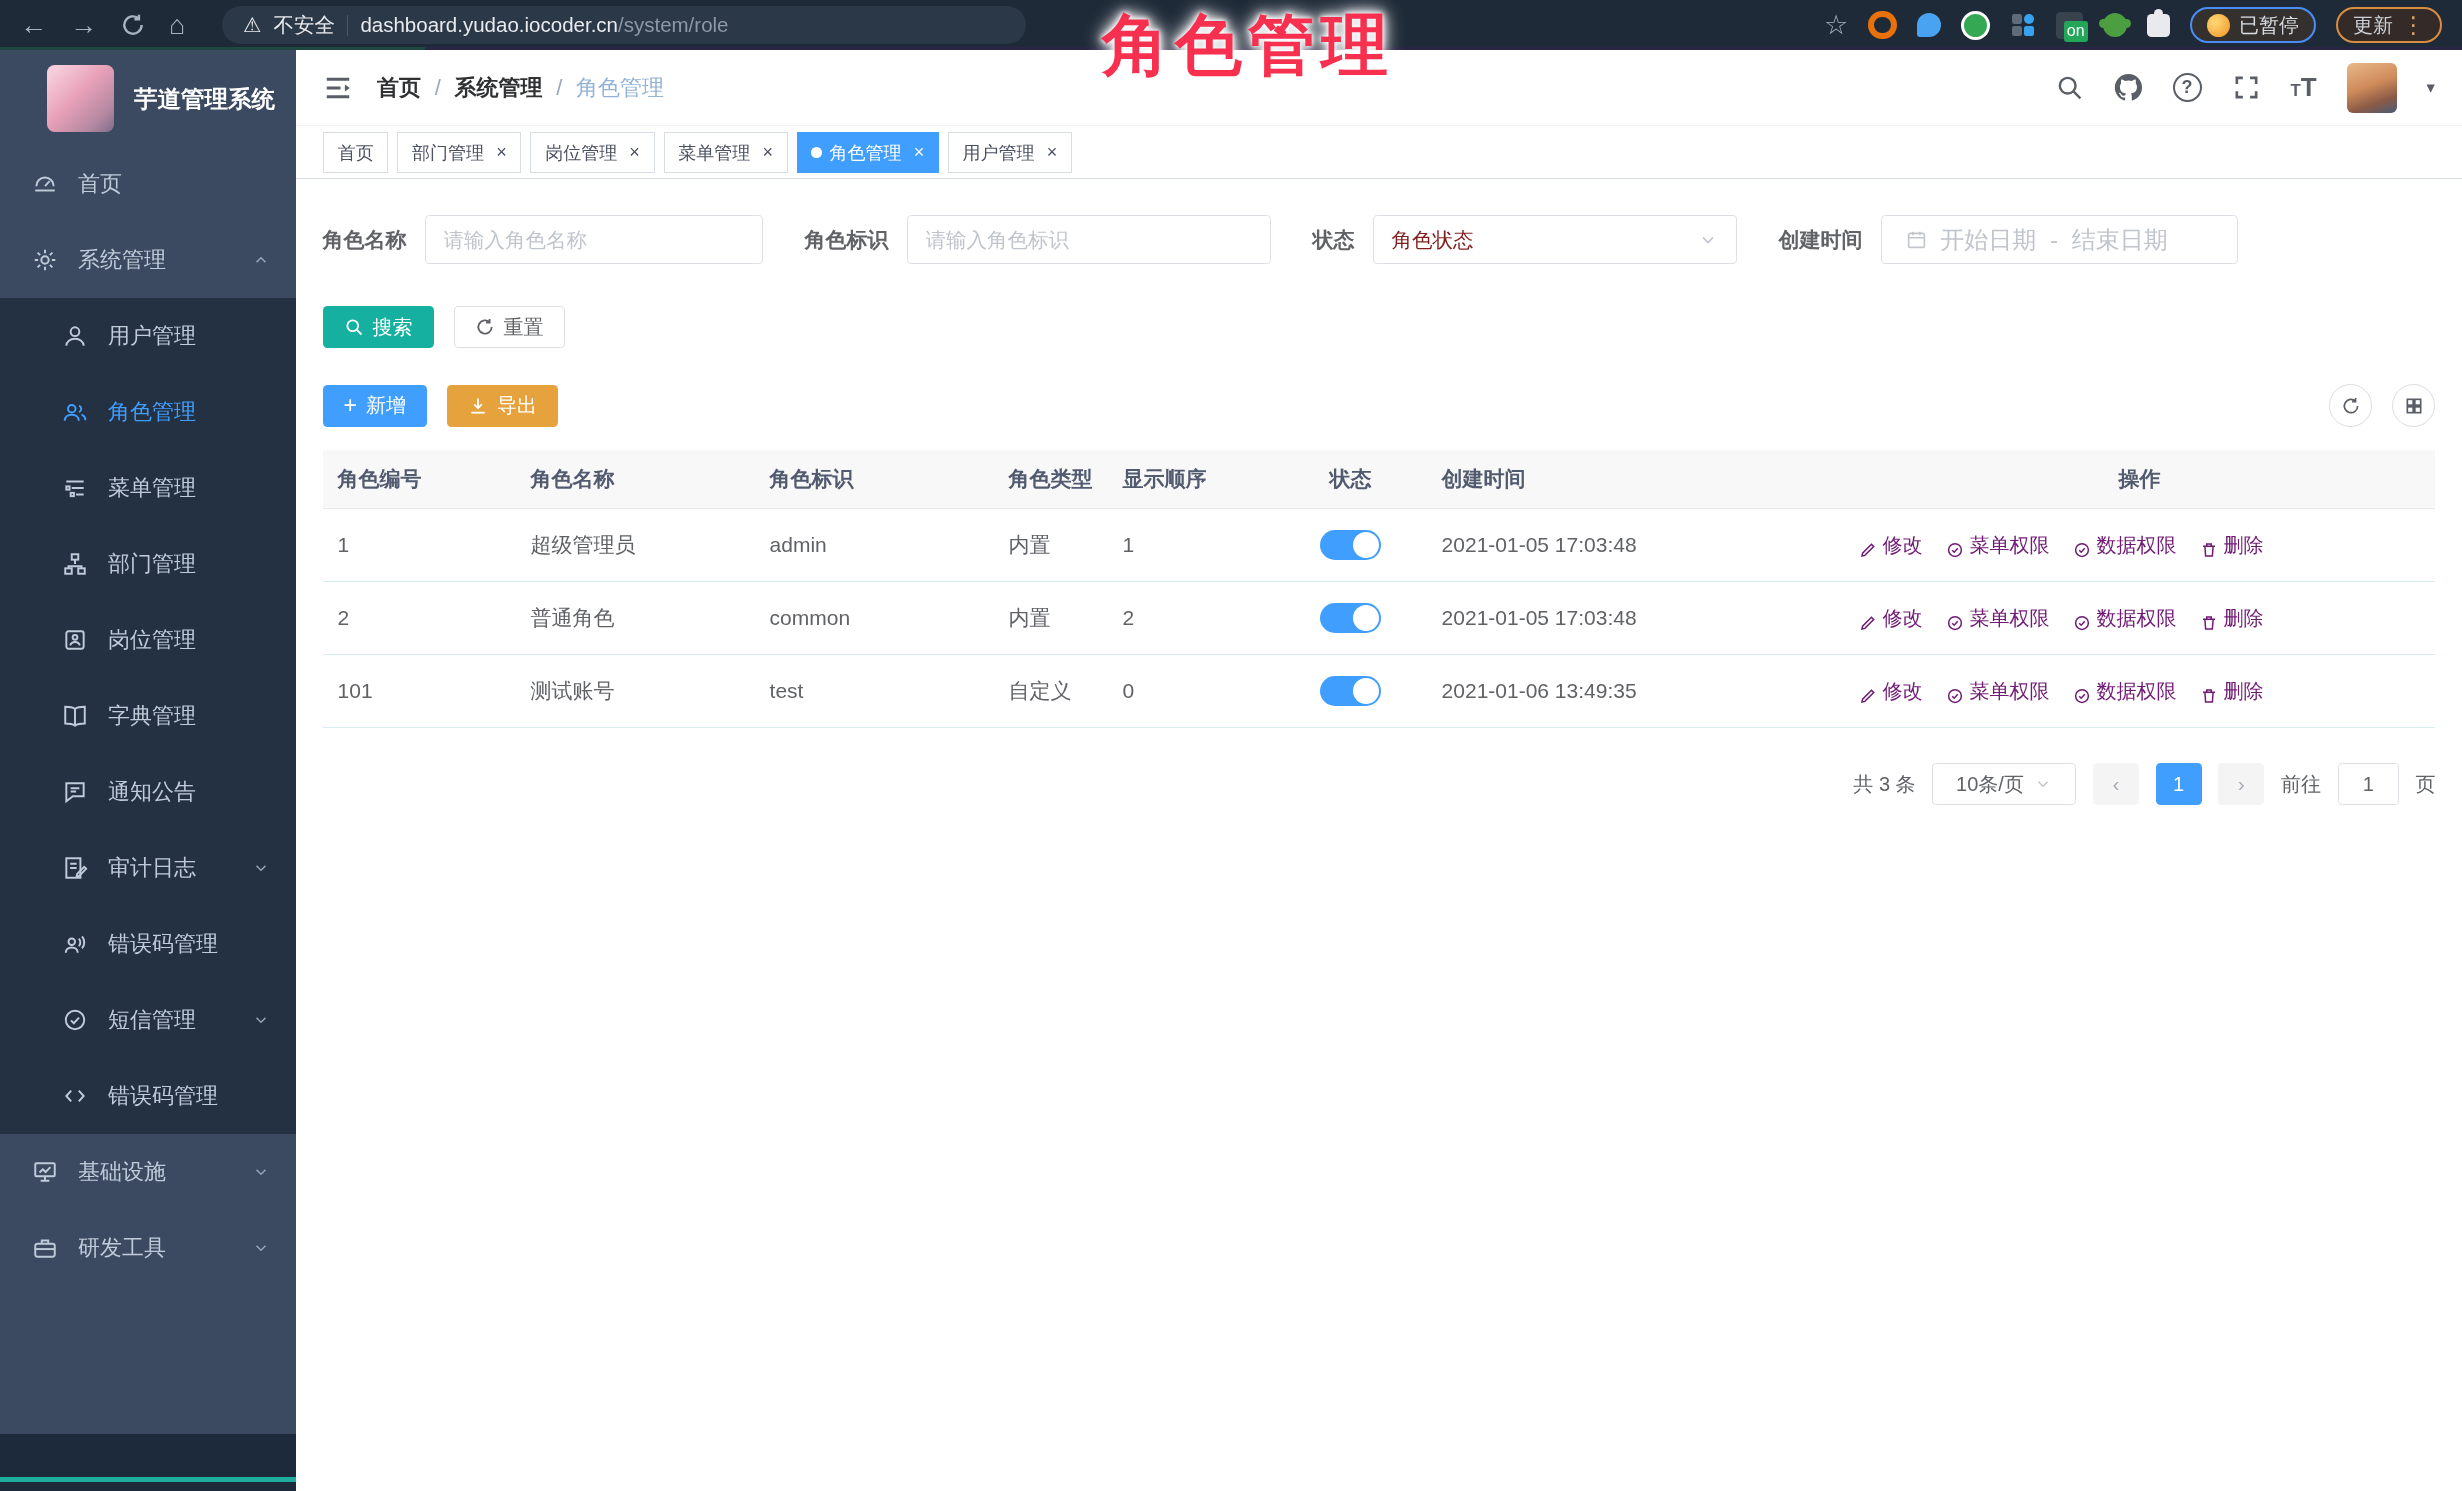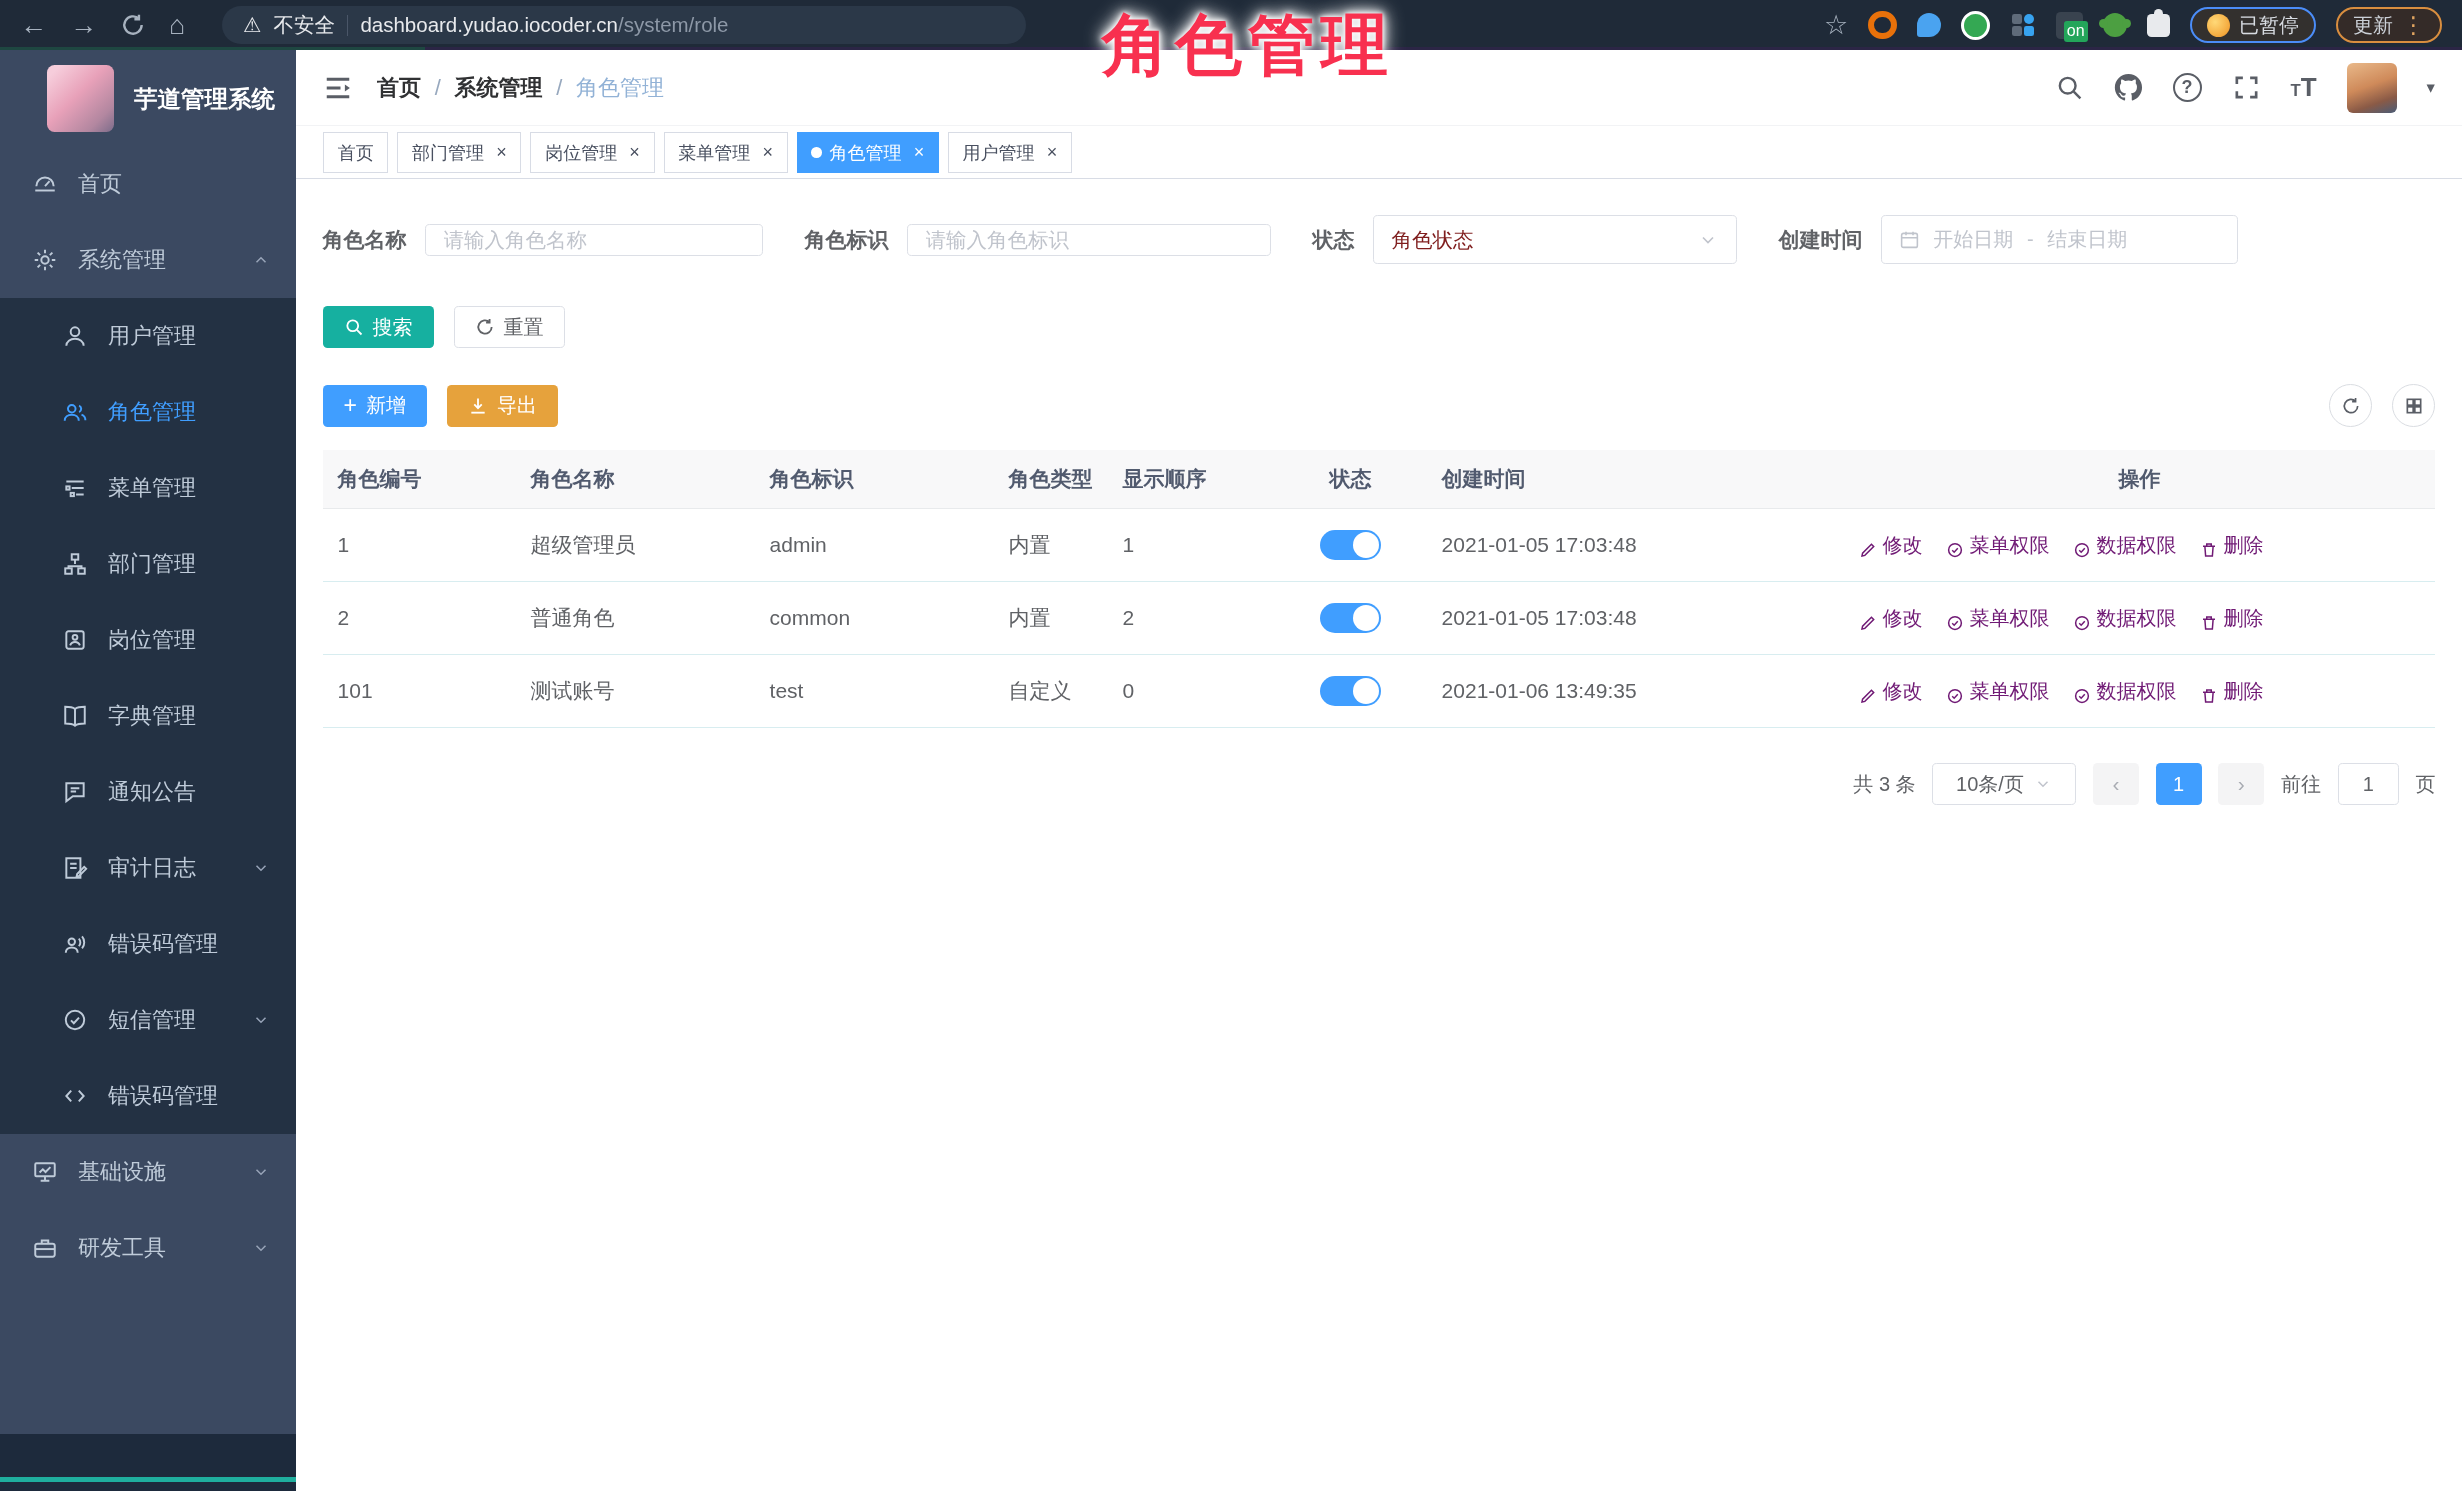--- a/index.html
+++ b/index.html
@@ -77,31 +77,31 @@
   .tab.active{background:#409eff;border-color:#409eff;color:#fff;}
   .tab.active .dot{display:inline-block;}
   .tab .x{font-size:18px;margin-left:4.6px;}
 
   
   #content{position:absolute;left:296px;top:179px;width:2166px;height:1313px;background:#fff;
     padding:36px 26.6px 0 26.6px;box-sizing:border-box;}
 
   #filters{display:flex;align-items:center;gap:0;}
   .f-label{font-size:21px;color:#606266;font-weight:600;margin-right:18px;white-space:nowrap;}
-  .f-input{height:32px;border:0.8px solid #dcdfe6;border-radius:4.6px;box-sizing:border-box;
+  .f-input{height:49px;border:0.8px solid #dcdfe6;border-radius:4.6px;box-sizing:border-box;
     font-size:20.5px;color:#606266;padding:0 18px;outline:none;background:#fff;
     font-family:"Liberation Sans","DejaVu Sans",sans-serif;}
   .f-input::placeholder{color:#c0c4cc;opacity:1;}
   .f-group{display:flex;align-items:center;margin-right:42px;}
   .f-select{width:364px;height:49px;border:0.8px solid #dcdfe6;border-radius:4.6px;box-sizing:border-box;
     display:flex;align-items:center;padding:0 18px;color:#7f1d1d;font-size:20.5px;background:#fff;}
   .f-select .ph{flex:1;}
   .f-select .sel-caret{color:#c0c4cc;width:20px;height:20px;}
   .f-date{width:357px;height:49px;border:0.8px solid #dcdfe6;border-radius:4.6px;box-sizing:border-box;
-    display:flex;align-items:center;padding:0 17px;color:#c0c4cc;font-size:20px;gap:13.7px;background:#fff;}
+    display:flex;align-items:center;padding:0 24px;color:#c0c4cc;font-size:24px;gap:13.7px;background:#fff;}
   .f-date .cal{width:21px;height:21px;color:#c0c4cc;flex:0 0 auto;}
   .f-date .dsep{color:#c0c4cc;}
 
   #filter-btns{display:flex;align-items:center;gap:20px;margin-top:42px;}
   .btn{display:inline-flex;align-items:center;justify-content:center;gap:9px;height:42px;
     border-radius:4.6px;font-size:20px;padding:16px 20px;box-sizing:border-box;border:0.8px solid transparent;cursor:pointer;}
   .btn .bic{width:20px;height:20px;}
   .btn.search{background:#16b0a0;color:#fff;}
   .btn.reset{background:#fff;color:#606266;border-color:#dcdfe6;}
   .btn.add{background:#409eff;color:#fff;}

